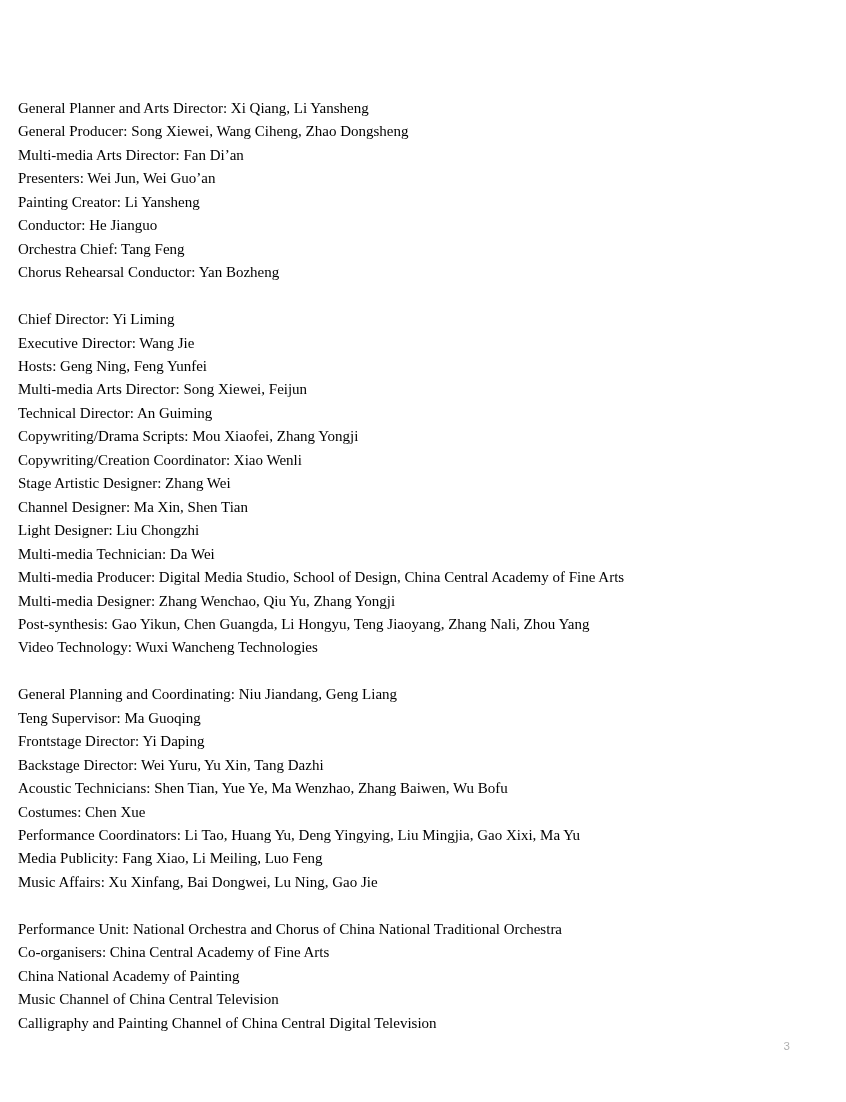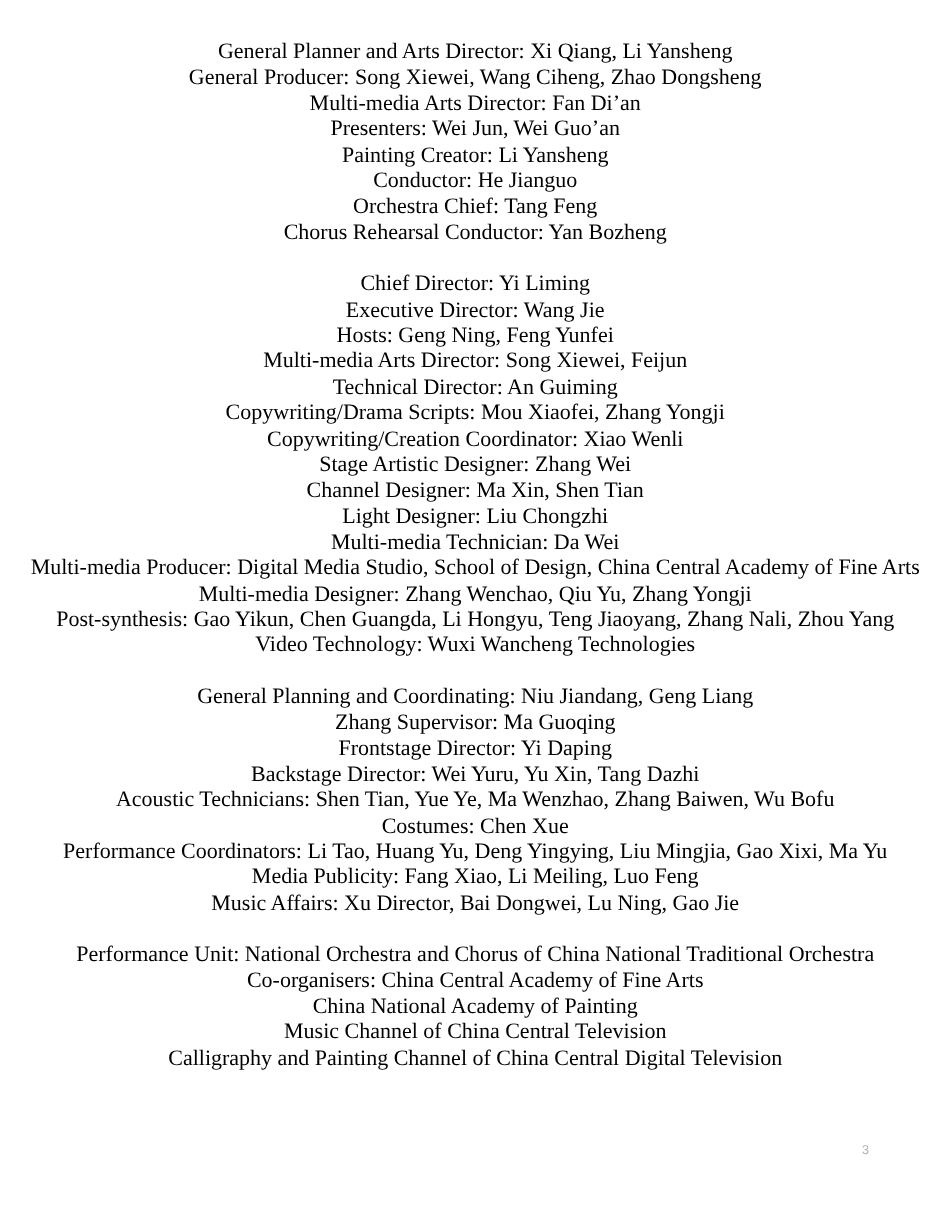--- a/index.html
+++ b/index.html
@@ -10,24 +10,24 @@
   .page {
     position: relative;
     width: 846px;
     height: 1102px;
     background: #ffffff;
     overflow: hidden;
     font-family: "Liberation Serif", "DejaVu Serif", serif;
     color: #000000;
   }
   .content {
-    padding-top: 36px;
+    padding-top: 97px;
     padding-left: 18px;  
-    text-align: center;
-    font-size: 20px;
+    text-align: left;
+    font-size: 15px;
     line-height: 23.45px;
   }
   .section {
     margin-bottom: 23.45px; 
   }
   .line {
     white-space: nowrap;
   }
   .page-number {
     position: absolute;
@@ -68,28 +68,28 @@
       <div class="line">Light Designer: Liu Chongzhi</div>
       <div class="line">Multi-media Technician: Da Wei</div>
       <div class="line">Multi-media Producer: Digital Media Studio, School of Design, China Central Academy of Fine Arts</div>
       <div class="line">Multi-media Designer: Zhang Wenchao, Qiu Yu, Zhang Yongji</div>
       <div class="line">Post-synthesis: Gao Yikun, Chen Guangda, Li Hongyu, Teng Jiaoyang, Zhang Nali, Zhou Yang</div>
       <div class="line">Video Technology: Wuxi Wancheng Technologies</div>
     </div>
 
     <div class="section">
       <div class="line">General Planning and Coordinating: Niu Jiandang, Geng Liang</div>
-      <div class="line">Zhang Supervisor: Ma Guoqing</div>
+      <div class="line">Teng Supervisor: Ma Guoqing</div>
       <div class="line">Frontstage Director: Yi Daping</div>
       <div class="line">Backstage Director: Wei Yuru, Yu Xin, Tang Dazhi</div>
       <div class="line">Acoustic Technicians: Shen Tian, Yue Ye, Ma Wenzhao, Zhang Baiwen, Wu Bofu</div>
       <div class="line">Costumes: Chen Xue</div>
       <div class="line">Performance Coordinators: Li Tao, Huang Yu, Deng Yingying, Liu Mingjia, Gao Xixi, Ma Yu</div>
       <div class="line">Media Publicity: Fang Xiao, Li Meiling, Luo Feng</div>
-      <div class="line">Music Affairs: Xu Director, Bai Dongwei, Lu Ning, Gao Jie</div>
+      <div class="line">Music Affairs: Xu Xinfang, Bai Dongwei, Lu Ning, Gao Jie</div>
     </div>
 
     <div class="section">
       <div class="line">Performance Unit: National Orchestra and Chorus of China National Traditional Orchestra</div>
       <div class="line">Co-organisers: China Central Academy of Fine Arts</div>
       <div class="line">China National Academy of Painting</div>
       <div class="line">Music Channel of China Central Television</div>
       <div class="line">Calligraphy and Painting Channel of China Central Digital Television</div>
     </div>
 

